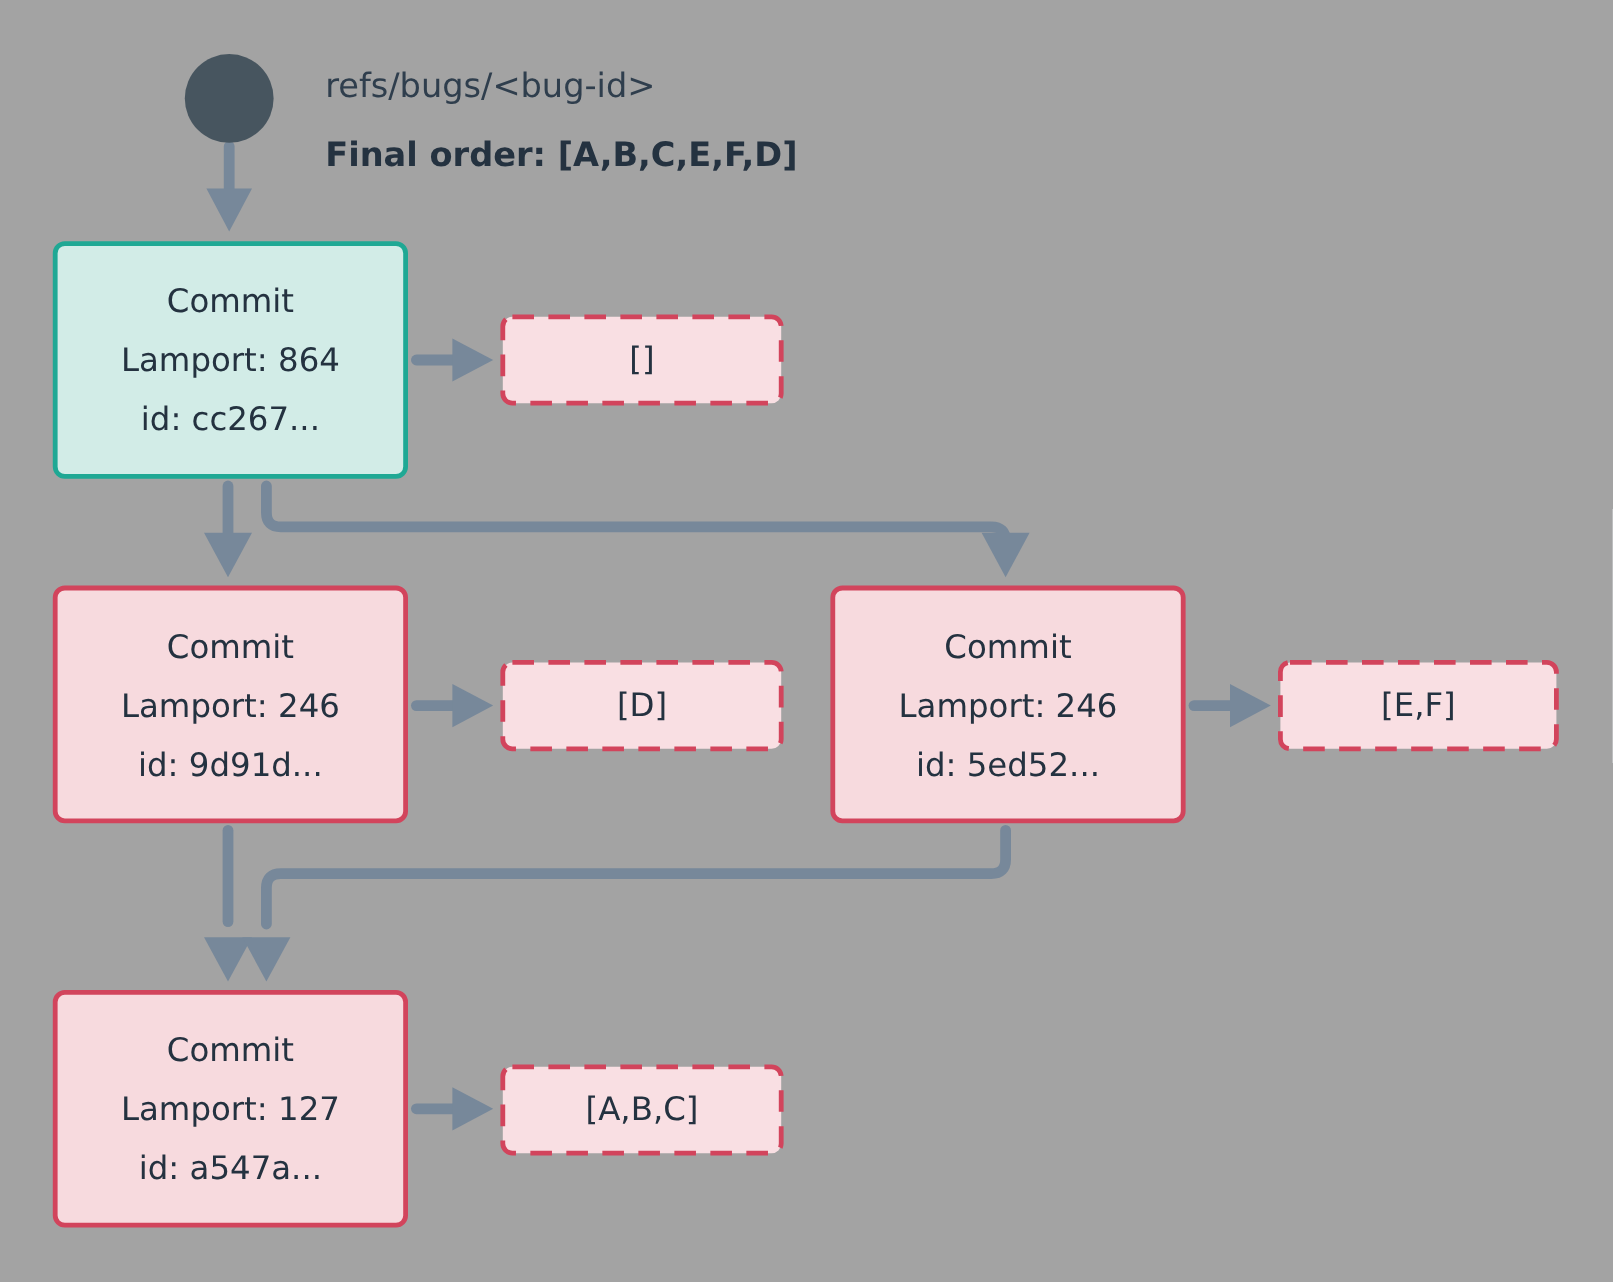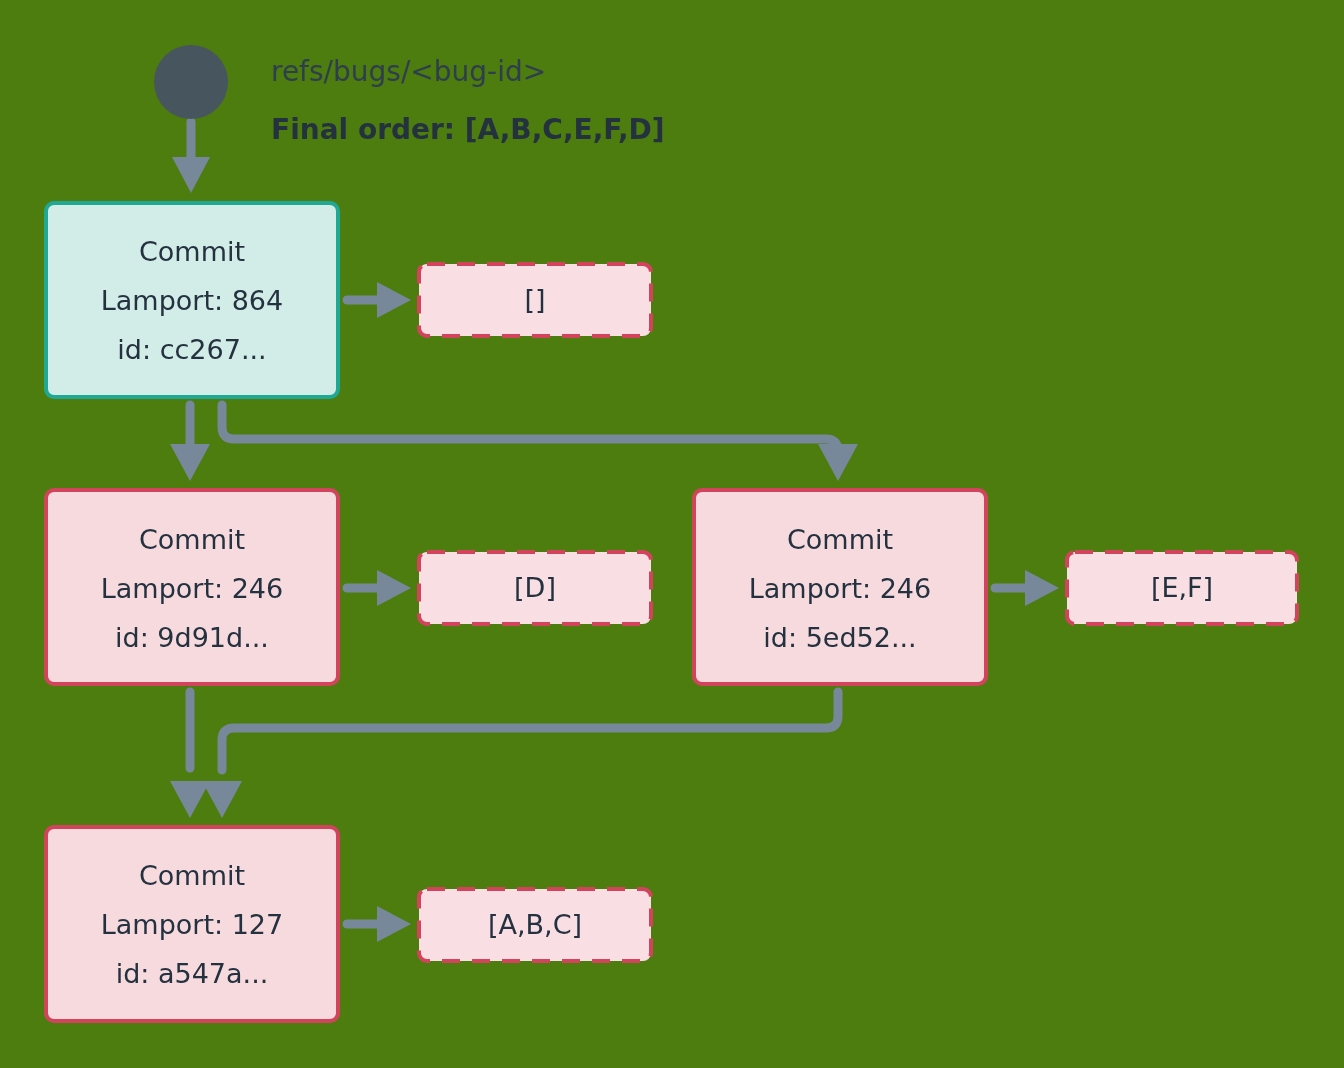--- a/index.html
+++ b/index.html
@@ -10,21 +10,21 @@
   body {
     width: 1344px;
     height: 1068px;
     overflow: hidden;
     font-family: "DejaVu Sans", "Liberation Sans", sans-serif;
   }
   #diagram-root {
     position: relative;
     width: 1344px;
     height: 1068px;
-    background: #4d7c0f;
+    background: #a3a3a3;
   }
   svg.diagram-canvas {
     position: absolute;
     top: 0;
     left: 0;
     width: 1344px;
     height: 1068px;
     display: block;
   }
   .node-text {

